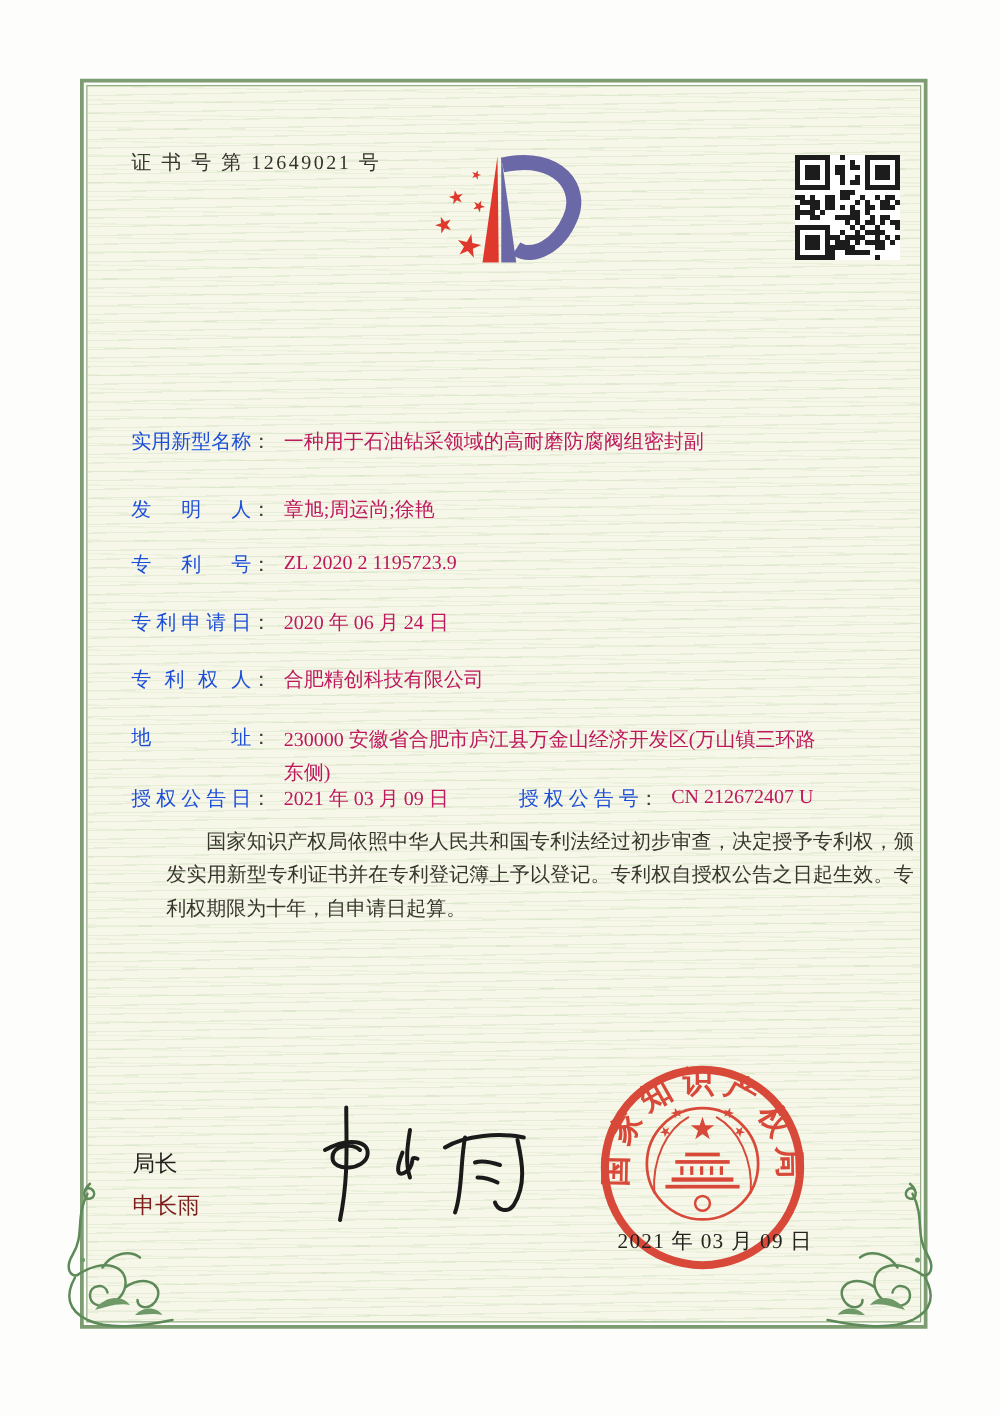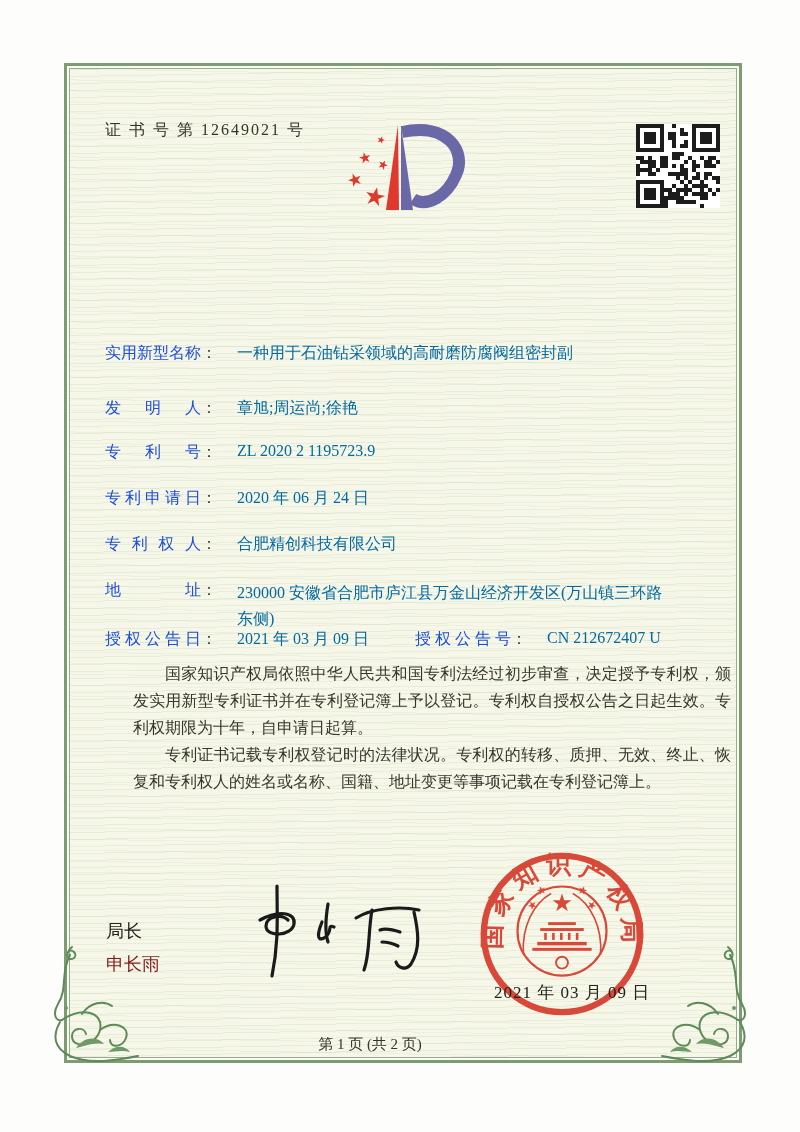--- a/index.html
+++ b/index.html
@@ -36,21 +36,21 @@
     font-size:42px; font-weight:bold; letter-spacing:7px; color:#191913;
   }
   
   .fields { position:absolute; left:105px; top:343px; width:600px; font-size:16px; }
   .frow { position:absolute; left:0; white-space:nowrap; }
   .flabel {
     display:inline-block; width:96px; text-align:justify; text-align-last:justify;
     vertical-align:top; color:#1d4ed8;
   }
   .fcolon { display:inline-block; vertical-align:top; }
-  .fvalue { display:inline-block; margin-left:16px; vertical-align:top; color:#0369a1; }
+  .fvalue { display:inline-block; margin-left:6px; vertical-align:top; color:#be185d; }
   .fvalue.wrap { white-space:normal; width:432px; line-height:26px; }
   .r1{top:0} .r2{top:55px} .r3{top:99px} .r4{top:145px} .r5{top:191px} .r6{top:237px} .r7{top:286px}
   .r7b{ position:absolute; left:310px; top:286px; white-space:nowrap; }
   
   .body-text {
     position:absolute; left:105px; top:660px; width:598px;
     font-size:16px; line-height:27px; color:#37352c; text-align:justify;margin-left:28px;
   }
   .body-text p { text-indent:2em; }
   
@@ -135,21 +135,20 @@
       <span class="fvalue">2021 年 03 月 09 日</span>
     </div>
     <div class="r7b">
       <span class="flabel">授权公告号</span><span class="fcolon">：</span>
       <span class="fvalue">CN 212672407 U</span>
     </div>
   </div>
 
   <div class="body-text">
     <p>国家知识产权局依照中华人民共和国专利法经过初步审查，决定授予专利权，颁发实用新型专利证书并在专利登记簿上予以登记。专利权自授权公告之日起生效。专利权期限为十年，自申请日起算。</p>
-    <p>专利证书记载专利权登记时的法律状况。专利权的转移、质押、无效、终止、恢复和专利权人的姓名或名称、国籍、地址变更等事项记载在专利登记簿上。</p>
   </div>
 
   <div class="sig-title">局长</div>
   <div class="sig-name">申长雨</div>
   <svg class="sig-svg" viewBox="0 0 210 102" aria-hidden="true">
     <g fill="none" stroke="#1a1a1a" stroke-width="3.2" stroke-linecap="round">
       <path d="M 38,40 C 56,30 74,32 72,44 C 70,56 44,58 44,46 C 44,36 60,34 66,40"></path>
       <path d="M 55,6 C 55,35 57,62 50,96"></path>
       <path d="M 100,42 C 96,52 94,62 102,58 C 112,52 104,44 112,47"></path>
       <path d="M 106,24 C 104,36 102,50 106,62"></path>
@@ -189,21 +188,20 @@
       <rect x="61" y="105" width="60" height="3"></rect>
     </g>
     <g stroke="#d63b2c" fill="none" stroke-width="2">
       <circle cx="91" cy="120" r="6"></circle>
       <path d="M 52,112 C 50,84 62,60 80,50" stroke-width="1.6"></path>
       <path d="M 130,112 C 132,84 120,60 102,50" stroke-width="1.6"></path>
     </g>
   </svg>
   <div class="seal-date">2021 年 03 月 09 日</div>
 
-  <div class="page-indicator">第 1 页 (共 2 页)</div>
 
   <svg class="flourish fl-left" viewBox="0 0 106 124" aria-hidden="true">
     <g fill="none" stroke="#5d8a58" stroke-width="2" stroke-linecap="round">
       <path d="M 30,3 C 22,10 26,18 32,14 C 36,10 30,4 26,8"></path>
       <path d="M 28,11 C 18,30 26,44 16,60 C 10,70 14,78 20,76"></path>
       <path d="M 20,76 C 40,62 62,68 58,86 C 54,102 30,106 30,92 C 30,84 42,82 44,90"></path>
       <path d="M 58,86 C 72,76 88,82 84,94 C 80,104 68,104 68,96"></path>
       <path d="M 18,78 C 10,92 12,104 28,112 C 48,121 76,116 96,112"></path>
       <path d="M 40,70 C 48,58 62,56 70,62"></path>
     </g>

